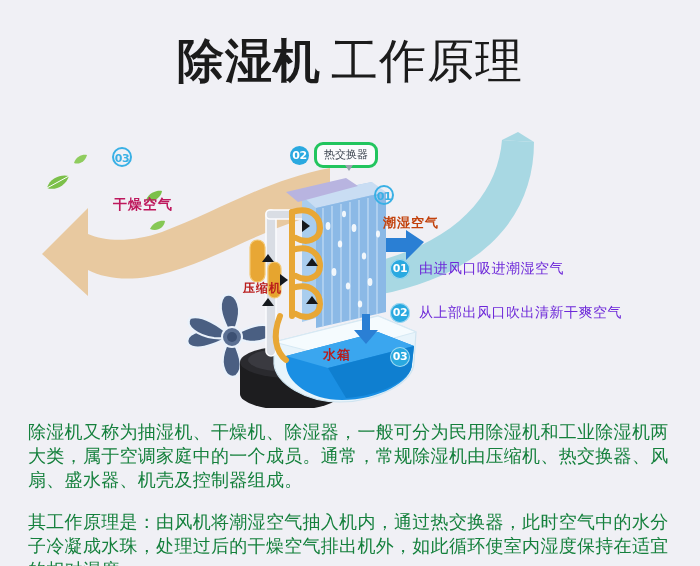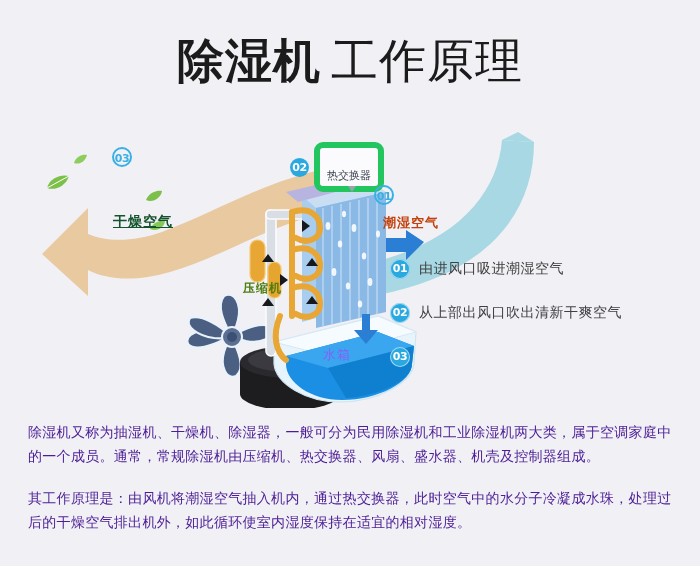--- a/index.html
+++ b/index.html
@@ -55,70 +55,69 @@
     text-align:center;font-weight:bold;vertical-align:middle;
     letter-spacing:-0.5px;
   }
   .badge-ring{
     display:inline-block;width:20px;height:20px;border-radius:50%;
     border:2px solid #39b0e5;color:#39b0e5;background:transparent;
     font-size:11px;line-height:20px;text-align:center;font-weight:bold;
     vertical-align:middle;letter-spacing:-0.5px;box-sizing:border-box;
   }
   .lbl-dryair{
-    left:113px;top:95px;font-size:14px;color:#14532d;font-weight:bold;
-    letter-spacing:1px;
-    text-decoration:underline;
+    left:113px;top:78px;font-size:14px;color:#be185d;font-weight:bold;
+    letter-spacing:1px;
   }
   .lbl-03-dry{left:112px;top:28px;}
   .lbl-02-heat{left:290px;top:24px;}
   .bubble{
-    display:inline-block;margin-left:5px;padding:20px 7px 3px 7px;
-    border:6px solid #22c55e;border-radius:9px;background:#fbfbfd;
+    display:inline-block;margin-left:5px;padding:2px 7px 3px 7px;
+    border:3px solid #22c55e;border-radius:9px;background:#fbfbfd;
     font-size:11px;color:#3d4550;vertical-align:middle;position:relative;
   }
   .bubble .tail{
     position:absolute;left:28px;bottom:-6px;width:0;height:0;
     border-left:4px solid transparent;border-right:4px solid transparent;
     border-top:6px solid #9aa2ae;
   }
   .lbl-01-humid{left:374px;top:66px;}
   .lbl-humidair{
     left:383px;top:96px;font-size:13px;color:#c2410c;font-weight:bold;
     letter-spacing:1px;
   }
   .lbl-compressor{
-    left:243px;top:162px;font-size:12px;color:#4d7c0f;font-weight:bold;
+    left:243px;top:162px;font-size:12px;color:#b91c1c;font-weight:bold;
     letter-spacing:1px;
     text-align:center;
   }
   .lbl-tank{
-    left:323px;top:228px;font-size:13px;color:#8b5cf6;font-weight:normal;
+    left:323px;top:228px;font-size:13px;color:#b91c1c;font-weight:bold;
     letter-spacing:1px;
     text-align:center;
   }
 
   
   .legend{position:absolute;left:390px;top:258px;width:300px;}
   .legend-row{display:flex;align-items:center;height:22px;margin-bottom:22px;}
   .legend-badge{
     width:20px;height:20px;border-radius:50%;background:#2aa9e0;
     color:#fff;font-size:11px;line-height:20px;text-align:center;
     font-weight:bold;flex:0 0 20px;letter-spacing:-0.5px;
     box-shadow:0 0 0 1px rgba(255,255,255,.55) inset;
   }
   .legend-text{
-    margin-left:9px;font-size:14px;color:#404040;white-space:nowrap;
+    margin-left:9px;font-size:14px;color:#6d28d9;white-space:nowrap;
     letter-spacing:0.5px;
   }
 
   
   .body-copy{position:absolute;left:28px;top:420px;width:648px;}
   .para{
-    font-size:14px;line-height:24px;color:#4c1d95;
+    font-size:18px;line-height:24px;color:#15803d;
     letter-spacing:0.3px;margin:0;
   }
   .para + .para{margin-top:18px;}
 </style>
 </head>
 <body>
 
 <div class="page">
 
   <div class="title">

